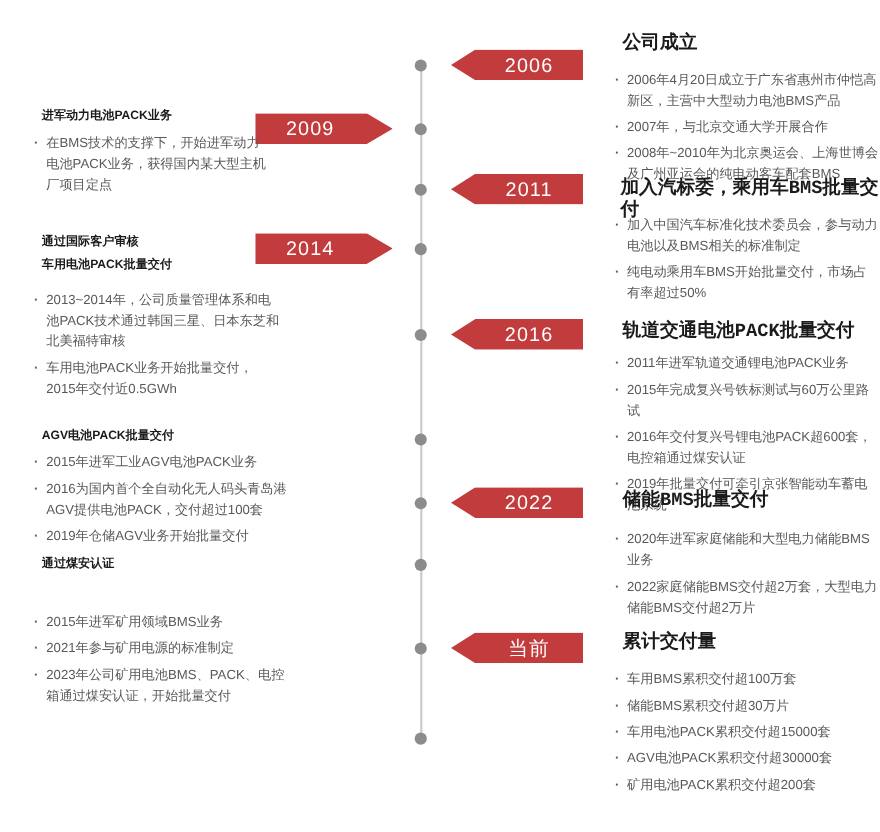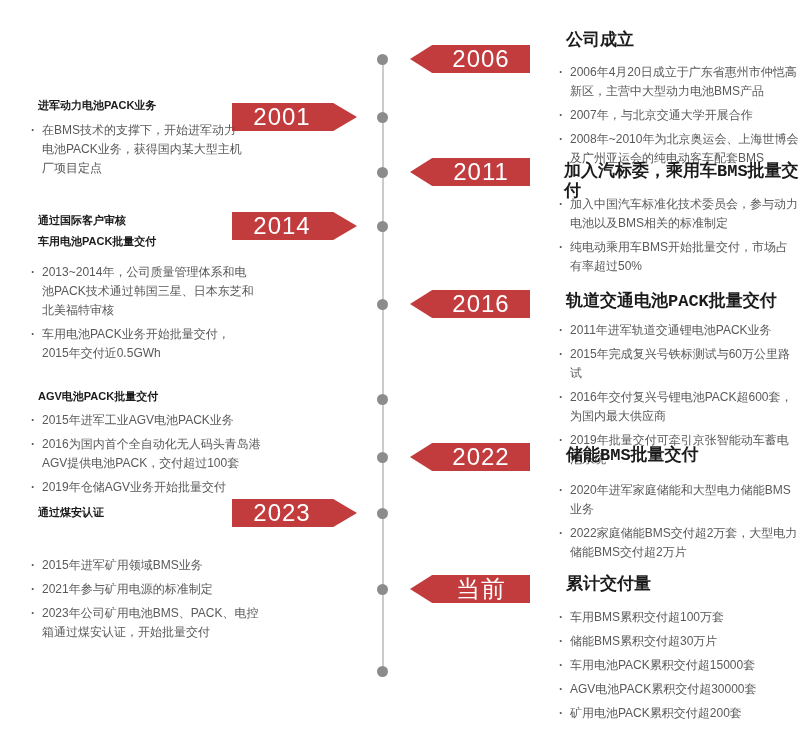--- a/index.html
+++ b/index.html
@@ -4,21 +4,21 @@
 <style>
   * { margin:0; padding:0; box-sizing:border-box; }
   html,body { background:#ffffff; }
   body { font-family:"Liberation Sans","DejaVu Sans",sans-serif; }
   .canvas { position:relative; width:800px; height:756px; background:#ffffff; overflow:hidden; }
 
   .tl-line { position:absolute; left:382px; top:59px; width:2px; height:612px; background:var(--line,#cbcbcb); }
   .tl-dot  { position:absolute; left:377px; width:11px; height:11px; border-radius:50%; background:var(--dot,#8c8c8c); }
 
   .arrow { position:absolute; height:28px; background:var(--accent,#c23b3d); color:#ffffff;
-           display:flex; align-items:center; justify-content:center; font-size:24px; letter-spacing:1px; }
+           display:flex; align-items:center; justify-content:center; font-size:18px; letter-spacing:1px; }
   .arrow.point-left  { left:410px; width:120px; padding-left:22px;
            clip-path:polygon(100% 0, 18.5% 0, 0 50%, 18.5% 100%, 100% 100%); }
   .arrow.point-right { left:232px; width:125px; padding-right:25px;
            clip-path:polygon(0 0, 81% 0, 100% 50%, 81% 100%, 0 100%); }
 
   .ev-title { position:absolute; font-weight:700; color:#1b1b1b; white-space:pre-line; }
   .ev-title.right-col { left:566px; font-size:17px; line-height:20px;font-family:Liberation Mono, monospace; }
   .ev-title.left-col  { left:38px;  font-size:11px; line-height:21px; }
 
   .bullets { position:absolute; list-style:none; font-size:12px; color:#595959; line-height:19px; }
@@ -48,21 +48,21 @@
     <span>2006</span>
   </div>
   <h3 class="ev-title right-col" style="top:31px">公司成立</h3>
   <ul class="bullets right-col" style="top:63px">
     <li>2006年4月20日成立于广东省惠州市仲恺高新区，主营中大型动力电池BMS产品</li>
     <li>2007年，与北京交通大学开展合作</li>
     <li>2008年~2010年为北京奥运会、上海世博会及广州亚运会的纯电动客车配套BMS</li>
   </ul>
 
   <div class="arrow point-right" style="top:103px">
-    <span>2001</span>
+    <span>2009</span>
   </div>
   <h3 class="ev-title left-col" style="top:95px">进军动力电池PACK业务</h3>
   <ul class="bullets left-col" style="top:121px;width:215px">
     <li>在BMS技术的支撑下，开始进军动力电池PACK业务，获得国内某大型主机厂项目定点</li>
   </ul>
 
   <div class="arrow point-left" style="top:158px">
     <span>2011</span>
   </div>
   <h3 class="ev-title right-col" style="top:162px;left:564px">加入汽标委，乘用车BMS批量交付</h3>
@@ -81,43 +81,40 @@
     <li>车用电池PACK业务开始批量交付，2015年交付近0.5GWh</li>
   </ul>
 
   <div class="arrow point-left" style="top:290px">
     <span>2016</span>
   </div>
   <h3 class="ev-title right-col" style="top:292px">轨道交通电池PACK批量交付</h3>
   <ul class="bullets right-col" style="top:321px">
     <li>2011年进军轨道交通锂电池PACK业务</li>
     <li>2015年完成复兴号铁标测试与60万公里路试</li>
-    <li>2016年交付复兴号锂电池PACK超600套，为国内最大供应商</li>
+    <li>2016年交付复兴号锂电池PACK超600套，电控箱通过煤安认证</li>
     <li>2019年批量交付可牵引京张智能动车蓄电池系统</li>
   </ul>
 
   <h3 class="ev-title left-col" style="top:386px">AGV电池PACK批量交付</h3>
   <ul class="bullets left-col" style="top:411px;width:250px">
     <li>2015年进军工业AGV电池PACK业务</li>
     <li>2016为国内首个全自动化无人码头青岛港AGV提供电池PACK，交付超过100套</li>
     <li>2019年仓储AGV业务开始批量交付</li>
   </ul>
 
   <div class="arrow point-left" style="top:443px">
     <span>2022</span>
   </div>
   <h3 class="ev-title right-col" style="top:446px">储能BMS批量交付</h3>
   <ul class="bullets right-col" style="top:481px">
     <li>2020年进军家庭储能和大型电力储能BMS业务</li>
     <li>2022家庭储能BMS交付超2万套，大型电力储能BMS交付超2万片</li>
   </ul>
 
-  <div class="arrow point-right" style="top:499px">
-    <span>2023</span>
-  </div>
   <h3 class="ev-title left-col" style="top:502px">通过煤安认证</h3>
   <ul class="bullets left-col" style="top:556px;width:235px">
     <li>2015年进军矿用领域BMS业务</li>
     <li>2021年参与矿用电源的标准制定</li>
     <li>2023年公司矿用电池BMS、PACK、电控箱通过煤安认证，开始批量交付</li>
   </ul>
 
   <div class="arrow point-left" style="top:575px">
     <span>当前</span>
   </div>

